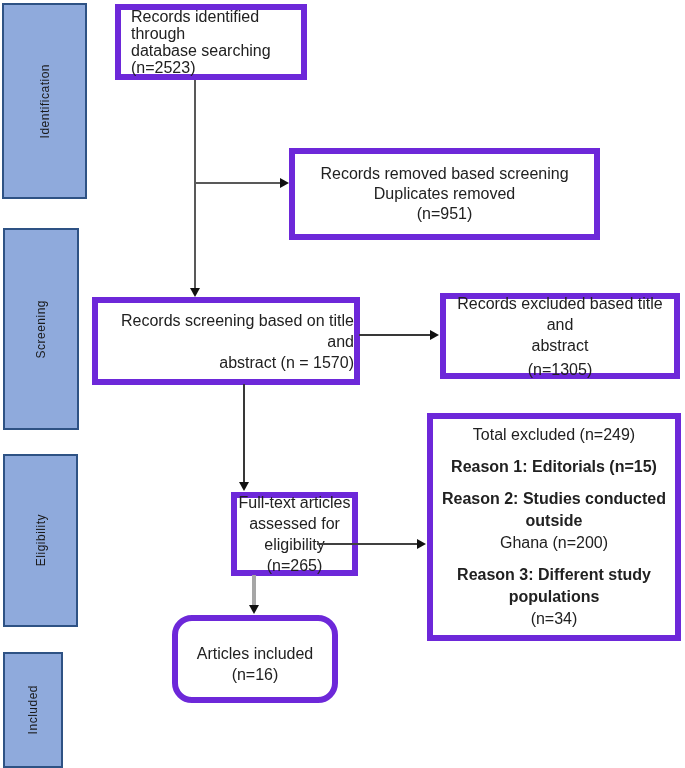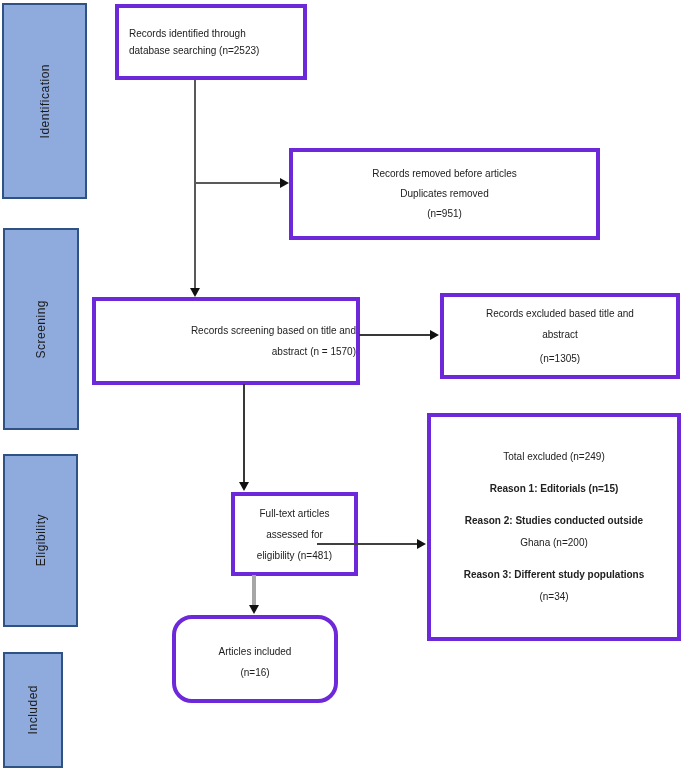--- a/index.html
+++ b/index.html
@@ -33,28 +33,28 @@
   }
   .stage-identification { left: 2px;  top: 3px;   width: 85px; height: 196px; }
   .stage-screening      { left: 3px;  top: 228px; width: 76px; height: 202px; }
   .stage-eligibility    { left: 3px;  top: 454px; width: 75px; height: 173px; }
   .stage-included       { left: 3px;  top: 652px; width: 60px; height: 116px; }
 
   
   .fbox {
     position: absolute;
     background: #ffffff;
-    border: 4px solid #6d28d9;
+    border: 6px solid #6d28d9;
     box-sizing: border-box;
     display: flex;
     flex-direction: column;
     justify-content: center;
     align-items: center;
     text-align: center;
-    font-size: 10px;
+    font-size: 16px;
     line-height: 20px;
   }
   .fbox .ln { width: 100%; }
   .box-identified {
     left: 115px; top: 4px; width: 192px; height: 76px;
     align-items: flex-start; text-align: left;
     padding-left: 10px; line-height: 17px;
   }
   .box-removed   { left: 289px; top: 148px; width: 311px; height: 92px; }
   .box-removed .ln + .ln { margin-top: 0; }
@@ -114,40 +114,40 @@
   <div class="stage stage-included">
     <span class="vtext">Included</span>
   </div>
 
   <div class="fbox box-identified">
     <div class="ln">Records identified through</div>
     <div class="ln">database searching (n=2523)</div>
   </div>
 
   <div class="fbox box-removed">
-    <div class="ln">Records removed before articles</div>
+    <div class="ln">Records removed based screening</div>
     <div class="ln">Duplicates removed</div>
     <div class="ln">(n=951)</div>
   </div>
 
   <div class="fbox box-screened">
     <div class="ln">Records screening based on title and</div>
     <div class="ln">abstract (n = 1570)</div>
   </div>
 
   <div class="fbox box-excl-ta">
     <div class="ln">Records excluded based title and</div>
     <div class="ln">abstract</div>
     <div class="ln gap-top">(n=1305)</div>
   </div>
 
   <div class="fbox box-fulltext">
     <div class="ln">Full-text articles</div>
     <div class="ln">assessed for</div>
-    <div class="ln">eligibility (n=481)</div>
+    <div class="ln">eligibility (n=265)</div>
   </div>
 
   <div class="fbox box-excl-full">
     <div class="ln">Total excluded (n=249)</div>
     <div class="ln para">Reason 1: Editorials (n=15)</div>
     <div class="ln para">Reason 2: Studies conducted outside</div>
     <div class="ln">Ghana (n=200)</div>
     <div class="ln para">Reason 3: Different study populations</div>
     <div class="ln">(n=34)</div>
   </div>

